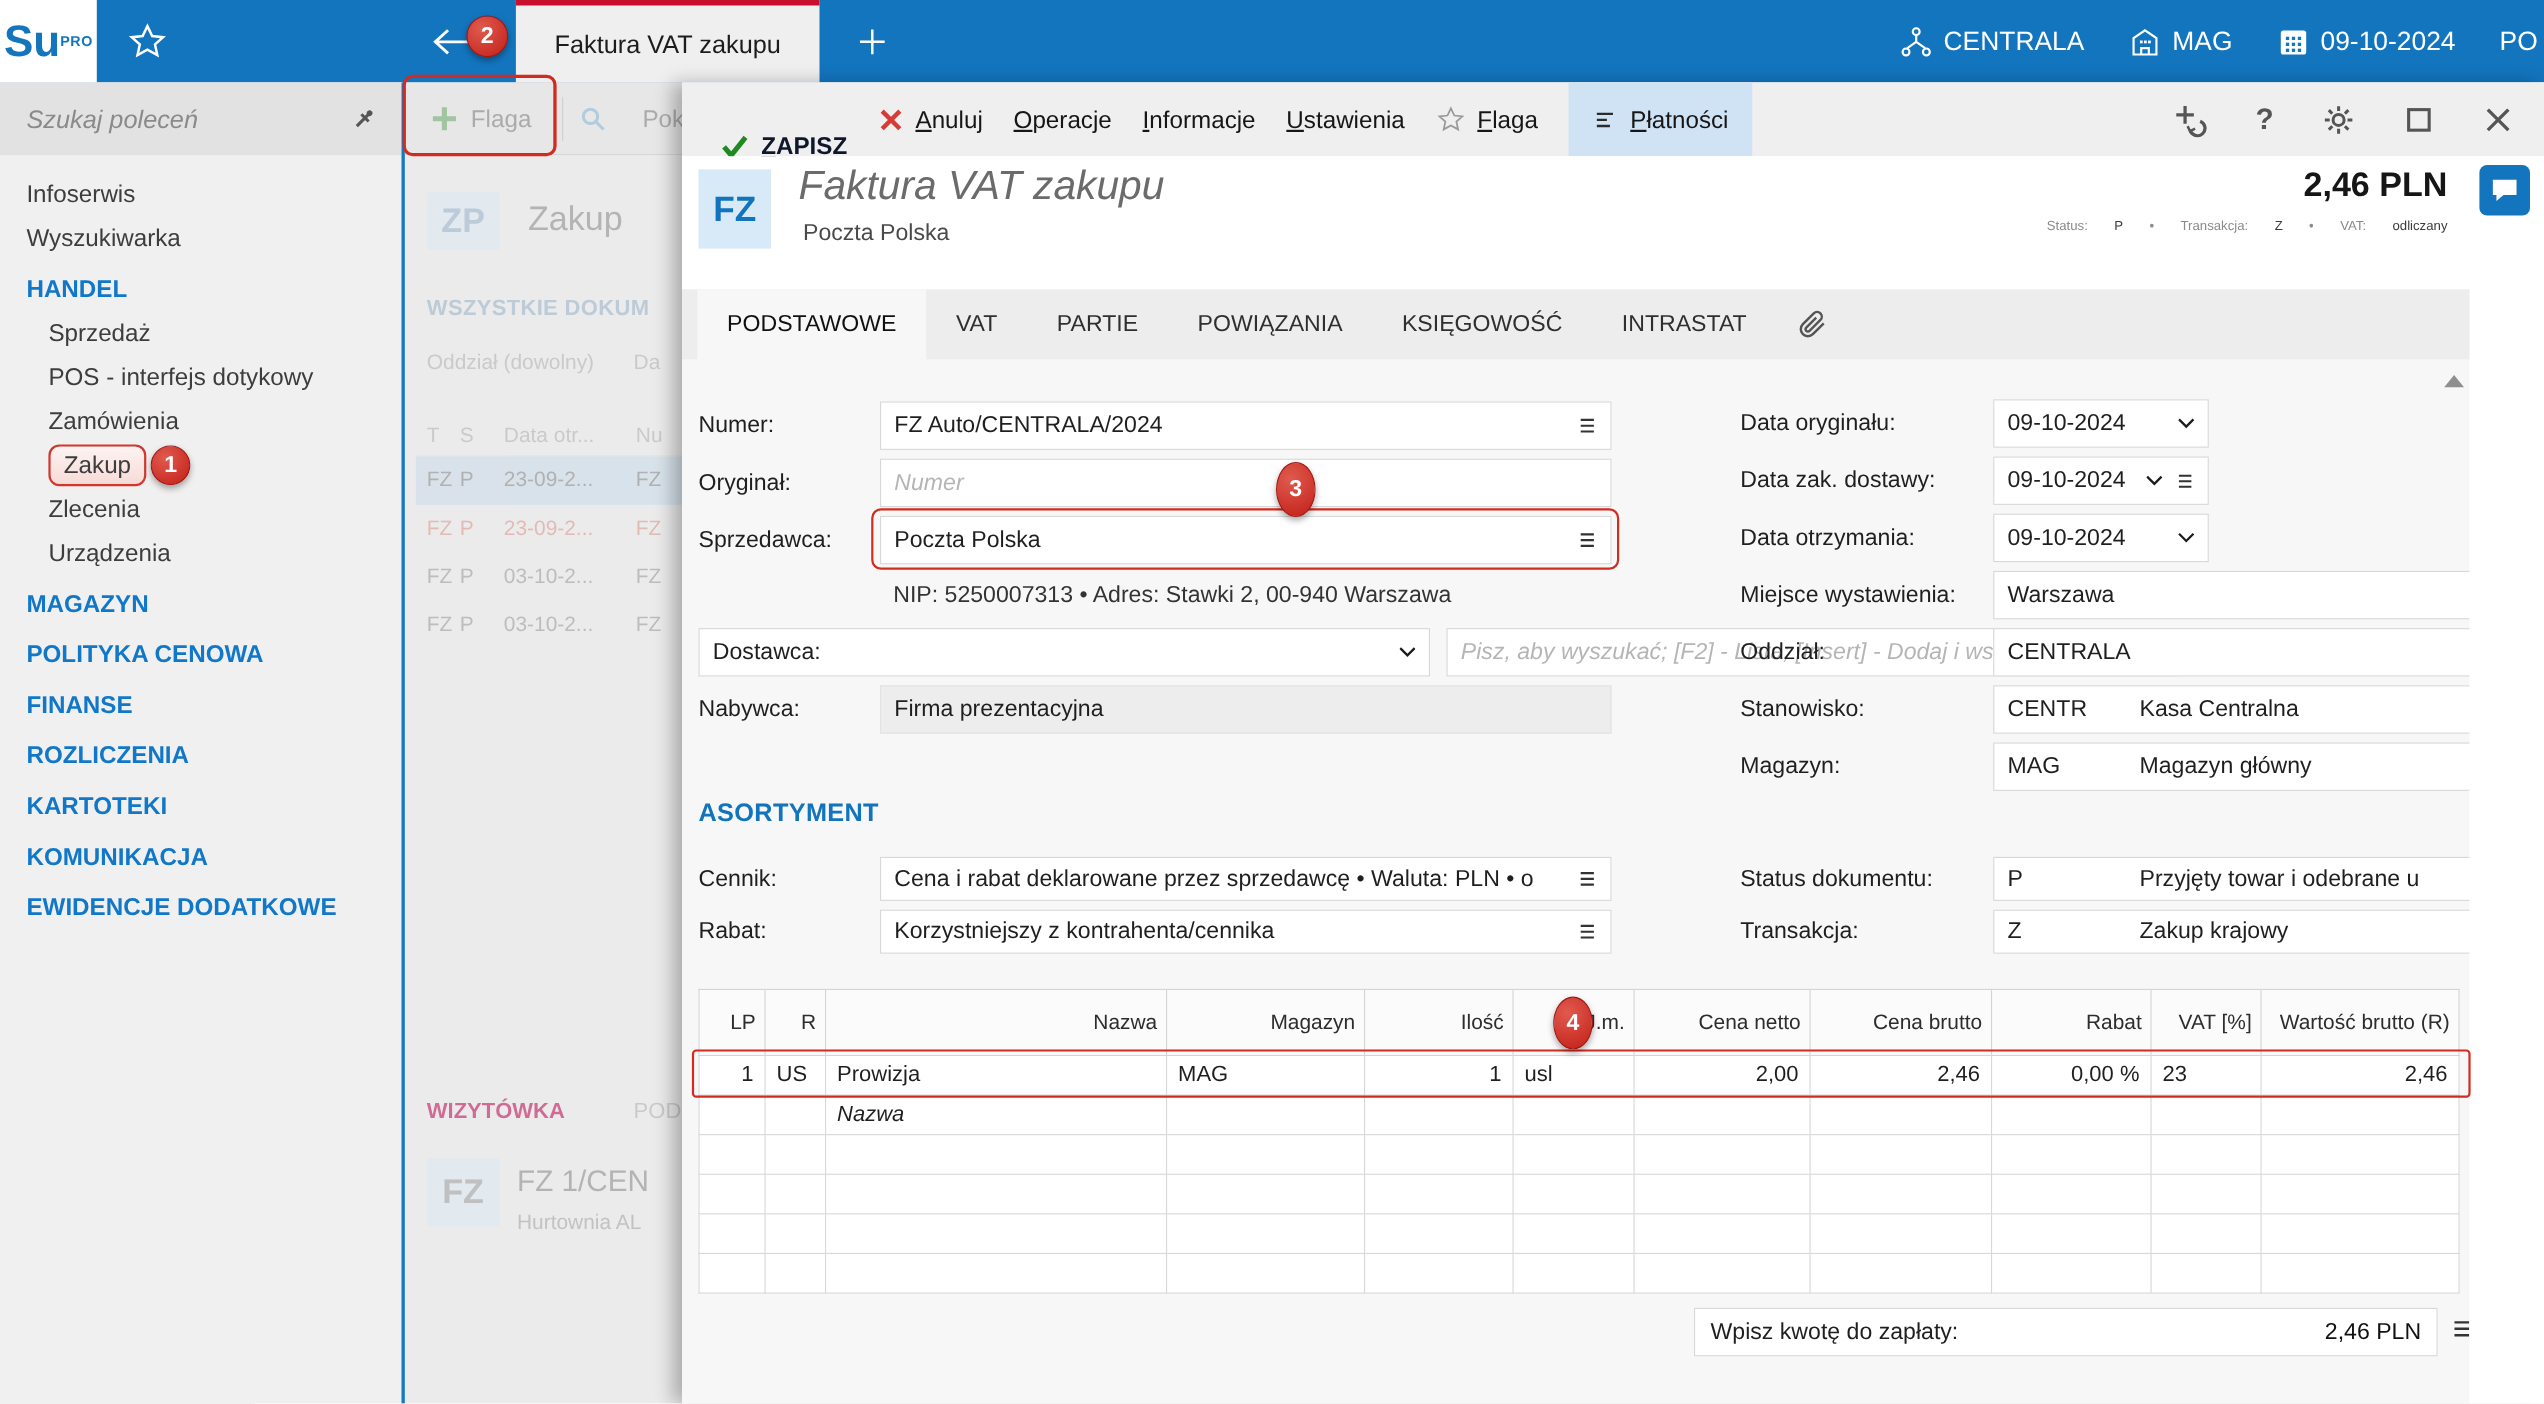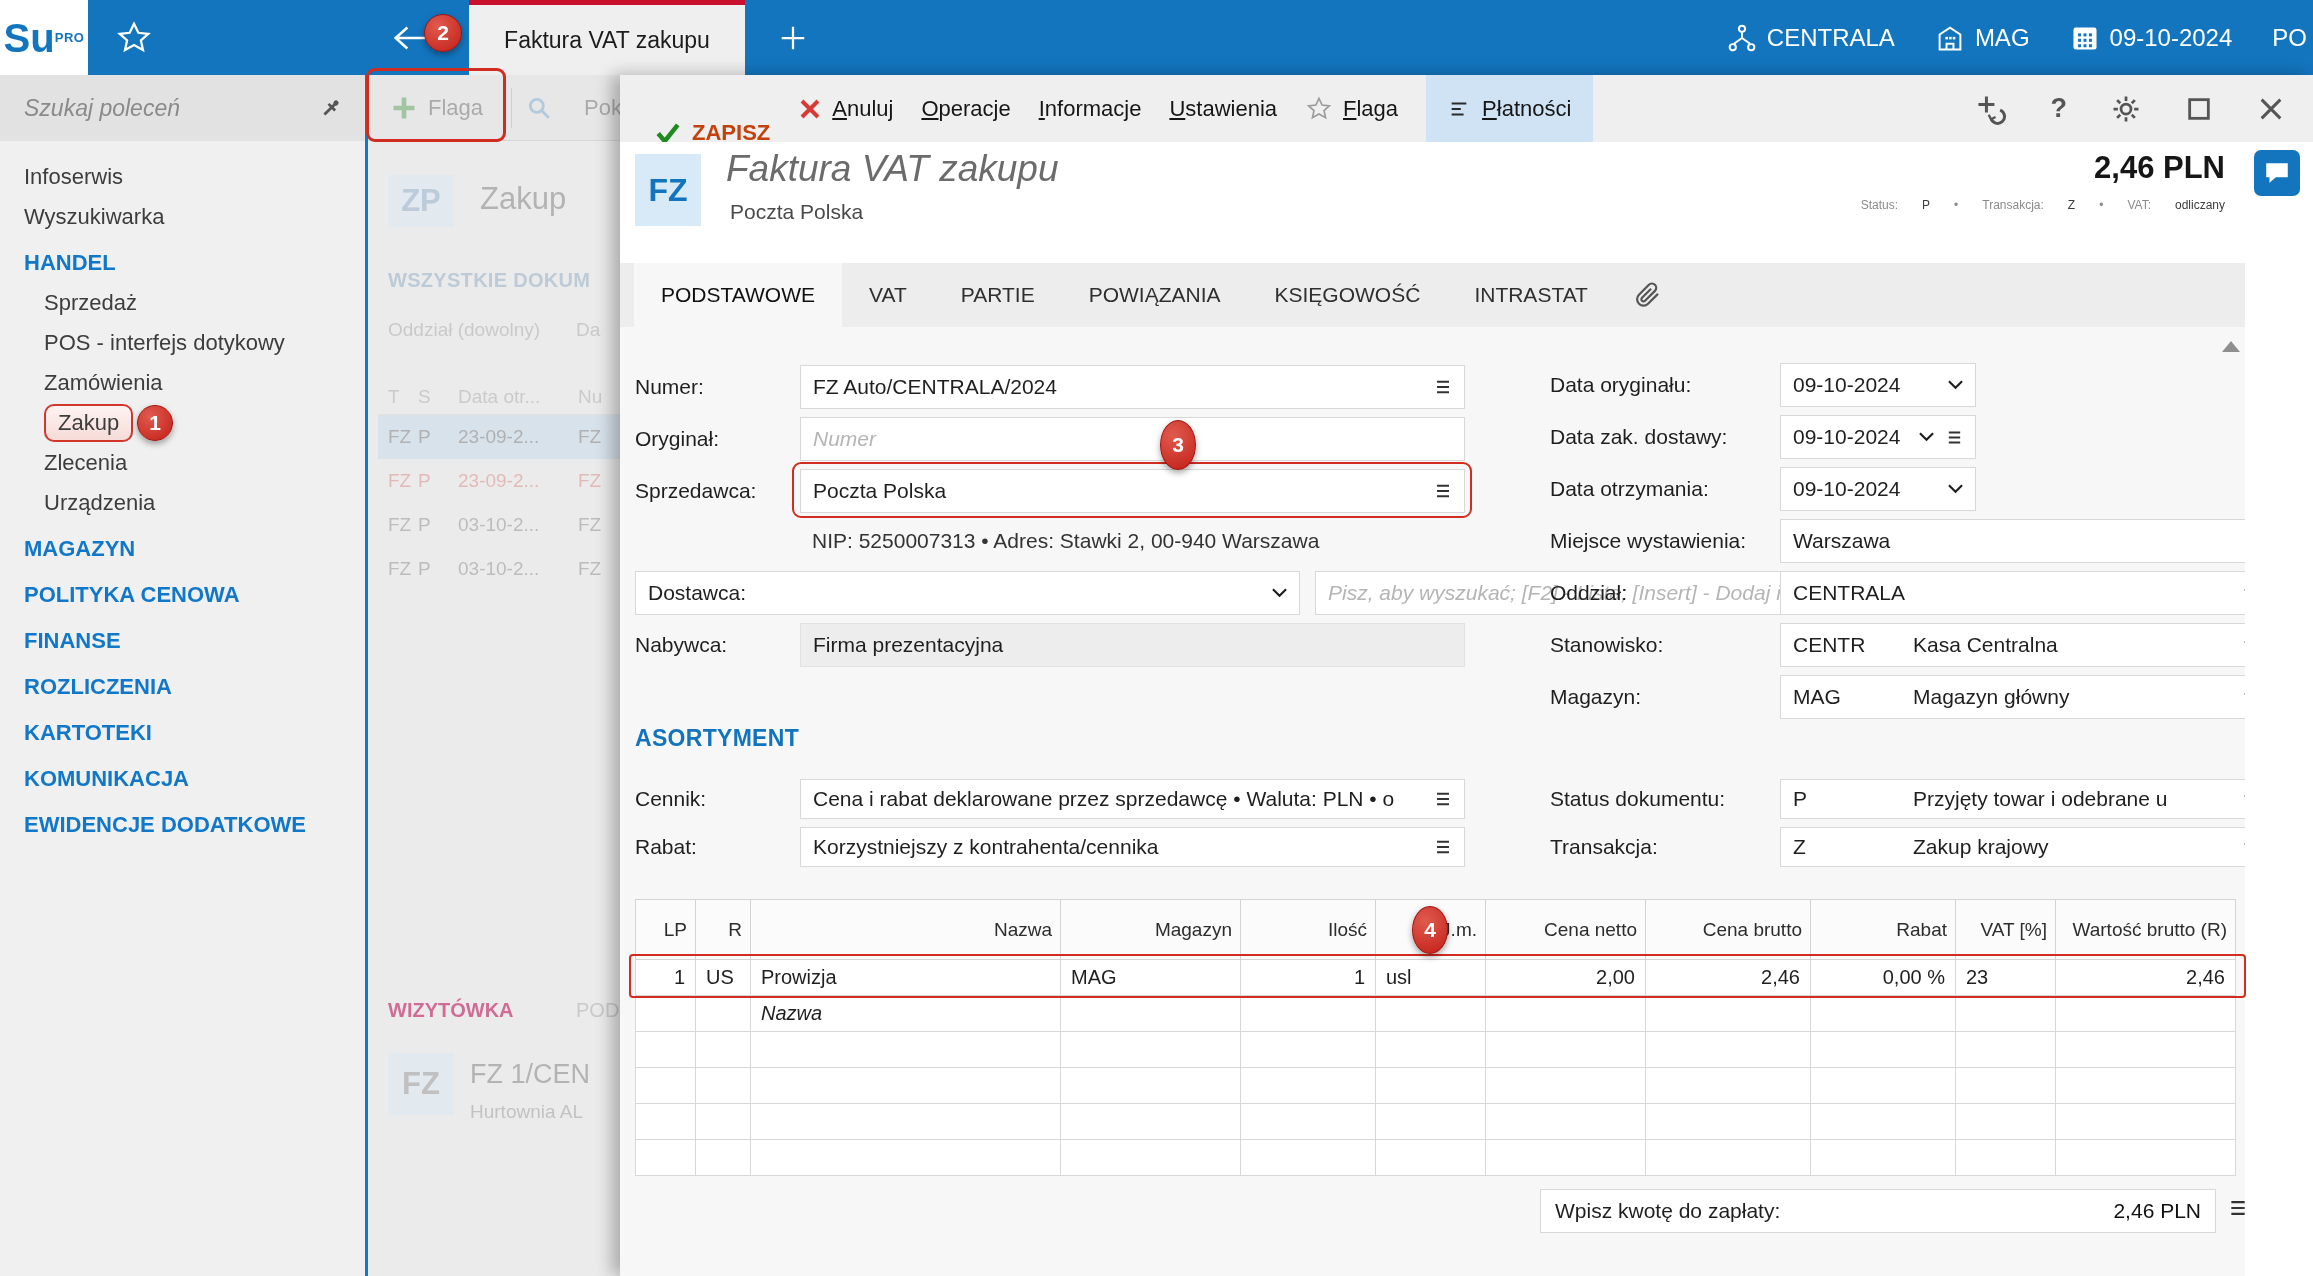--- a/index.html
+++ b/index.html
@@ -71,21 +71,21 @@
   .lp-card-sub { position:absolute; left:102px; top:960px; font-size:19px; color:#a7a7a7; white-space:nowrap; }
 
   
   .modal { position:absolute; left:620px; top:75px; width:1693px; height:1201px; background:#fff;
            box-shadow:-8px 0 16px rgba(0,0,0,.28); }
   .m-toolbar { position:absolute; left:0; top:0; width:100%; height:67px; background:#efefef;
                display:flex; align-items:center; gap:28px; padding-left:34px; font-size:22px; color:#161616; }
   .mi { display:inline-flex; align-items:center; gap:10px; cursor:default; }
   .mi-label { display:inline-block; }
   .mi-label::first-letter { text-decoration:underline; }
-  .mi-save { color:#c2410c; font-weight:bold;margin-top:48px; }
+  .mi-save { color:#0f172a; font-weight:bold;margin-top:48px; }
   .mi-pay { height:67px; padding:0 22px; background:#cfe3f5; display:inline-flex; align-items:center; gap:12px; }
   .m-tools-right { margin-left:auto; display:flex; align-items:center; gap:44px; padding-right:28px; color:#555; }
   .q-icon { font-size:27px; font-weight:bold; color:#555; }
 
   .m-header { position:absolute; left:0; top:67px; width:100%; height:121px; background:#fff; }
   .fz-badge { position:absolute; left:15px; top:12px; width:66px; height:72px; background:#d8e9f7;
               color:#1274bd; font-weight:bold; font-size:32px; display:flex; align-items:center; justify-content:center; }
   .m-title { position:absolute; left:106px; top:6px; font-size:37px; font-style:italic; color:#6b6b6b; }
   .m-subtitle { position:absolute; left:110px; top:58px; font-size:21px; color:#4a4a4a; }
   .m-amount { position:absolute; right:88px; top:8px; font-size:31px; font-weight:600; color:#161616; }
@@ -103,21 +103,21 @@
 
   .f-label { font-size:21px; color:#1f1f1f; }
   .f-box { background:#fff; border:1px solid #d8d8d8; height:44px; display:flex; align-items:center;
            padding:0 12px; font-size:21px; color:#1f1f1f; overflow:hidden; white-space:nowrap; }
   .f-ph { font-style:italic; color:#b5b5b5; }
   .f-ro { background:#ededed; border-color:#e2e2e2; }
   .icon-right { margin-left:auto; color:#3a3a3a; flex:none; }
   .row-l { position:absolute; left:15px; display:flex; align-items:center; }
   .row-l .f-label { width:165px; flex:none; }
   .row-l .f-box { width:665px; }
-  .row-r { position:absolute; left:930px; display:flex; align-items:center; }
+  .row-r { position:absolute; left:962px; display:flex; align-items:center; }
   .row-r .f-label { width:230px; flex:none; }
   .w-date { width:196px; } .w-wide { width:492px; }
   .code-cell { width:120px; flex:none; }
   .chev { color:#1c1c1c; flex:none; }
   .info-line { position:absolute; left:192px; font-size:21px; color:#333; }
   .combo-label { width:150px; flex:none; margin-right:15px; justify-content:space-between; }
 
   .asort-h { position:absolute; left:15px; top:398px; font-size:23px; font-weight:bold; color:#1274bd; letter-spacing:.3px; }
 
   .items-table { position:absolute; left:15px; top:572px; width:1600px; border-collapse:collapse; table-layout:fixed; background:#fff; }

